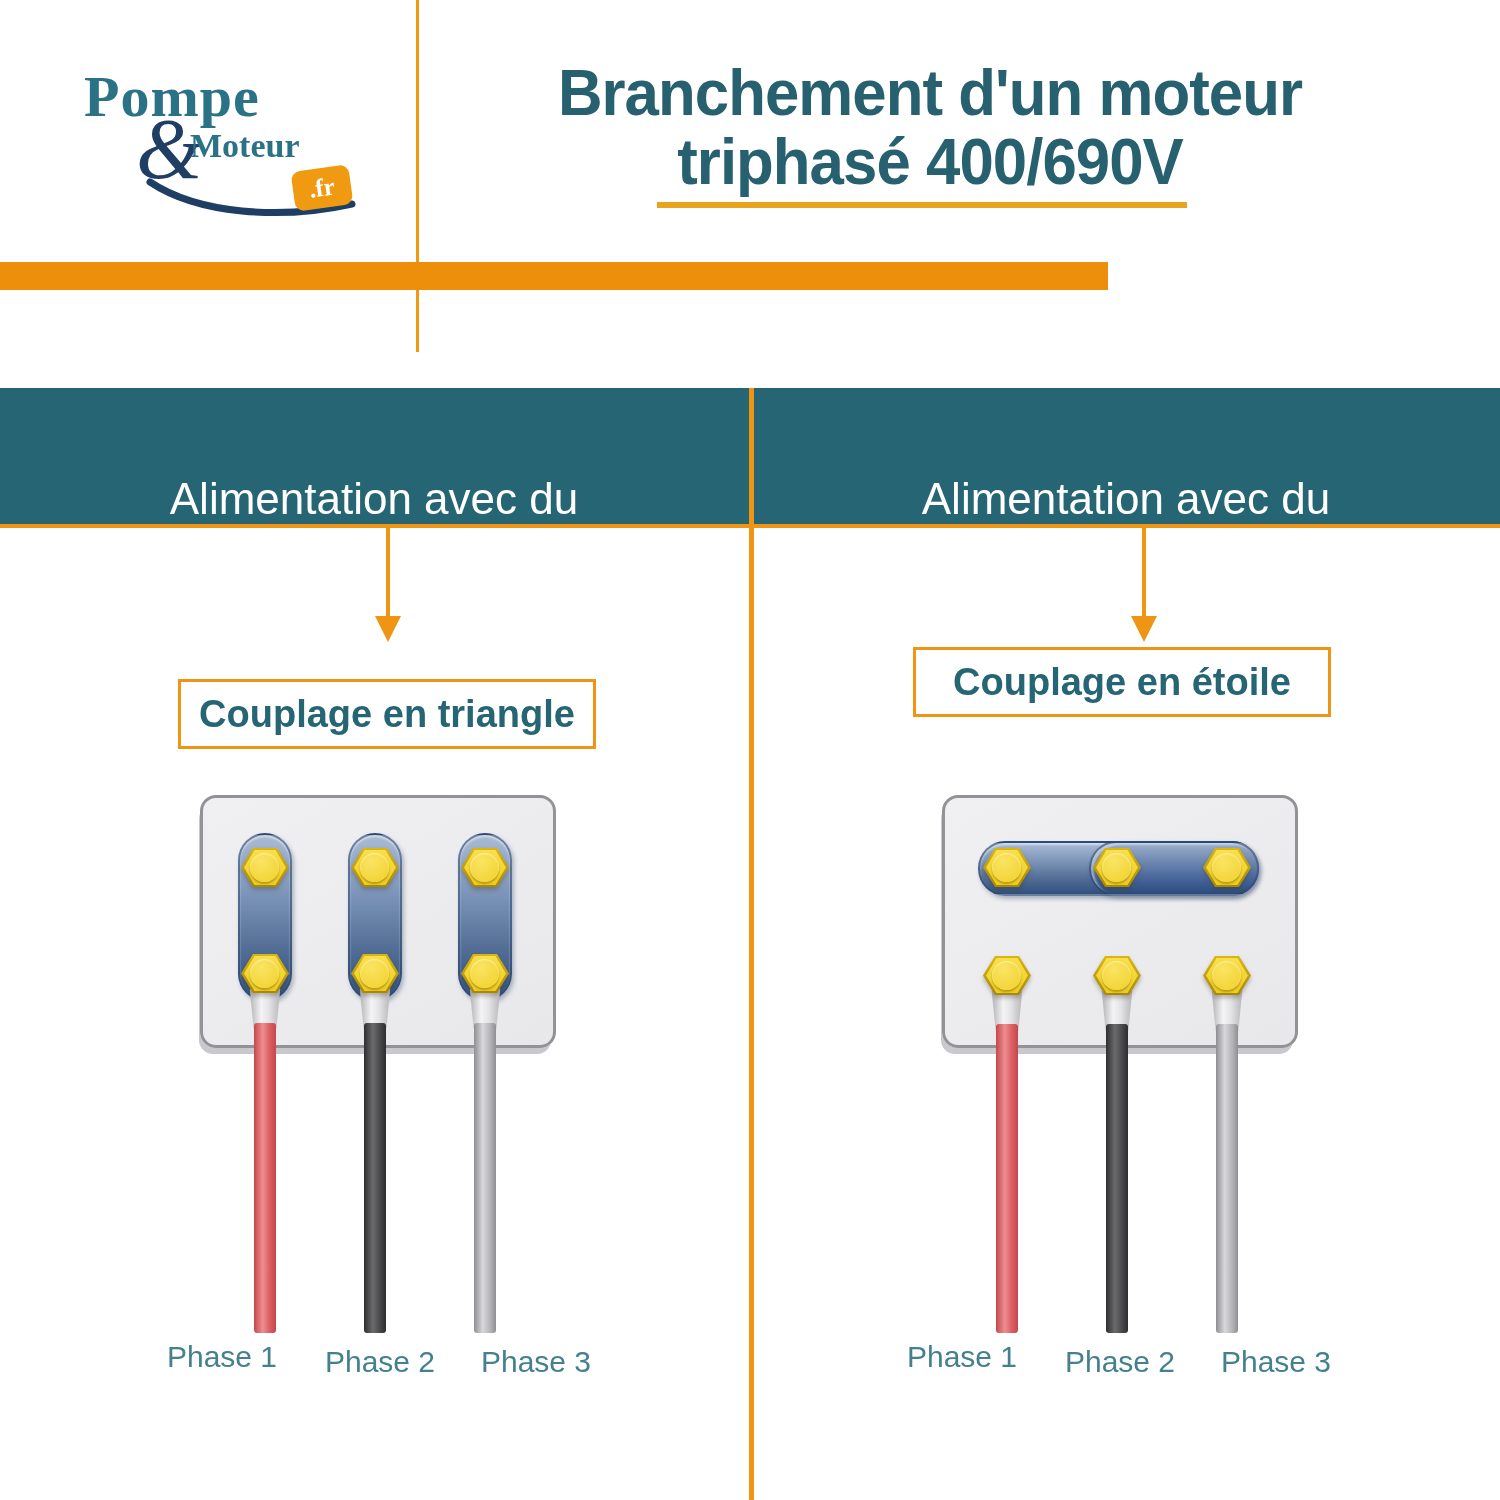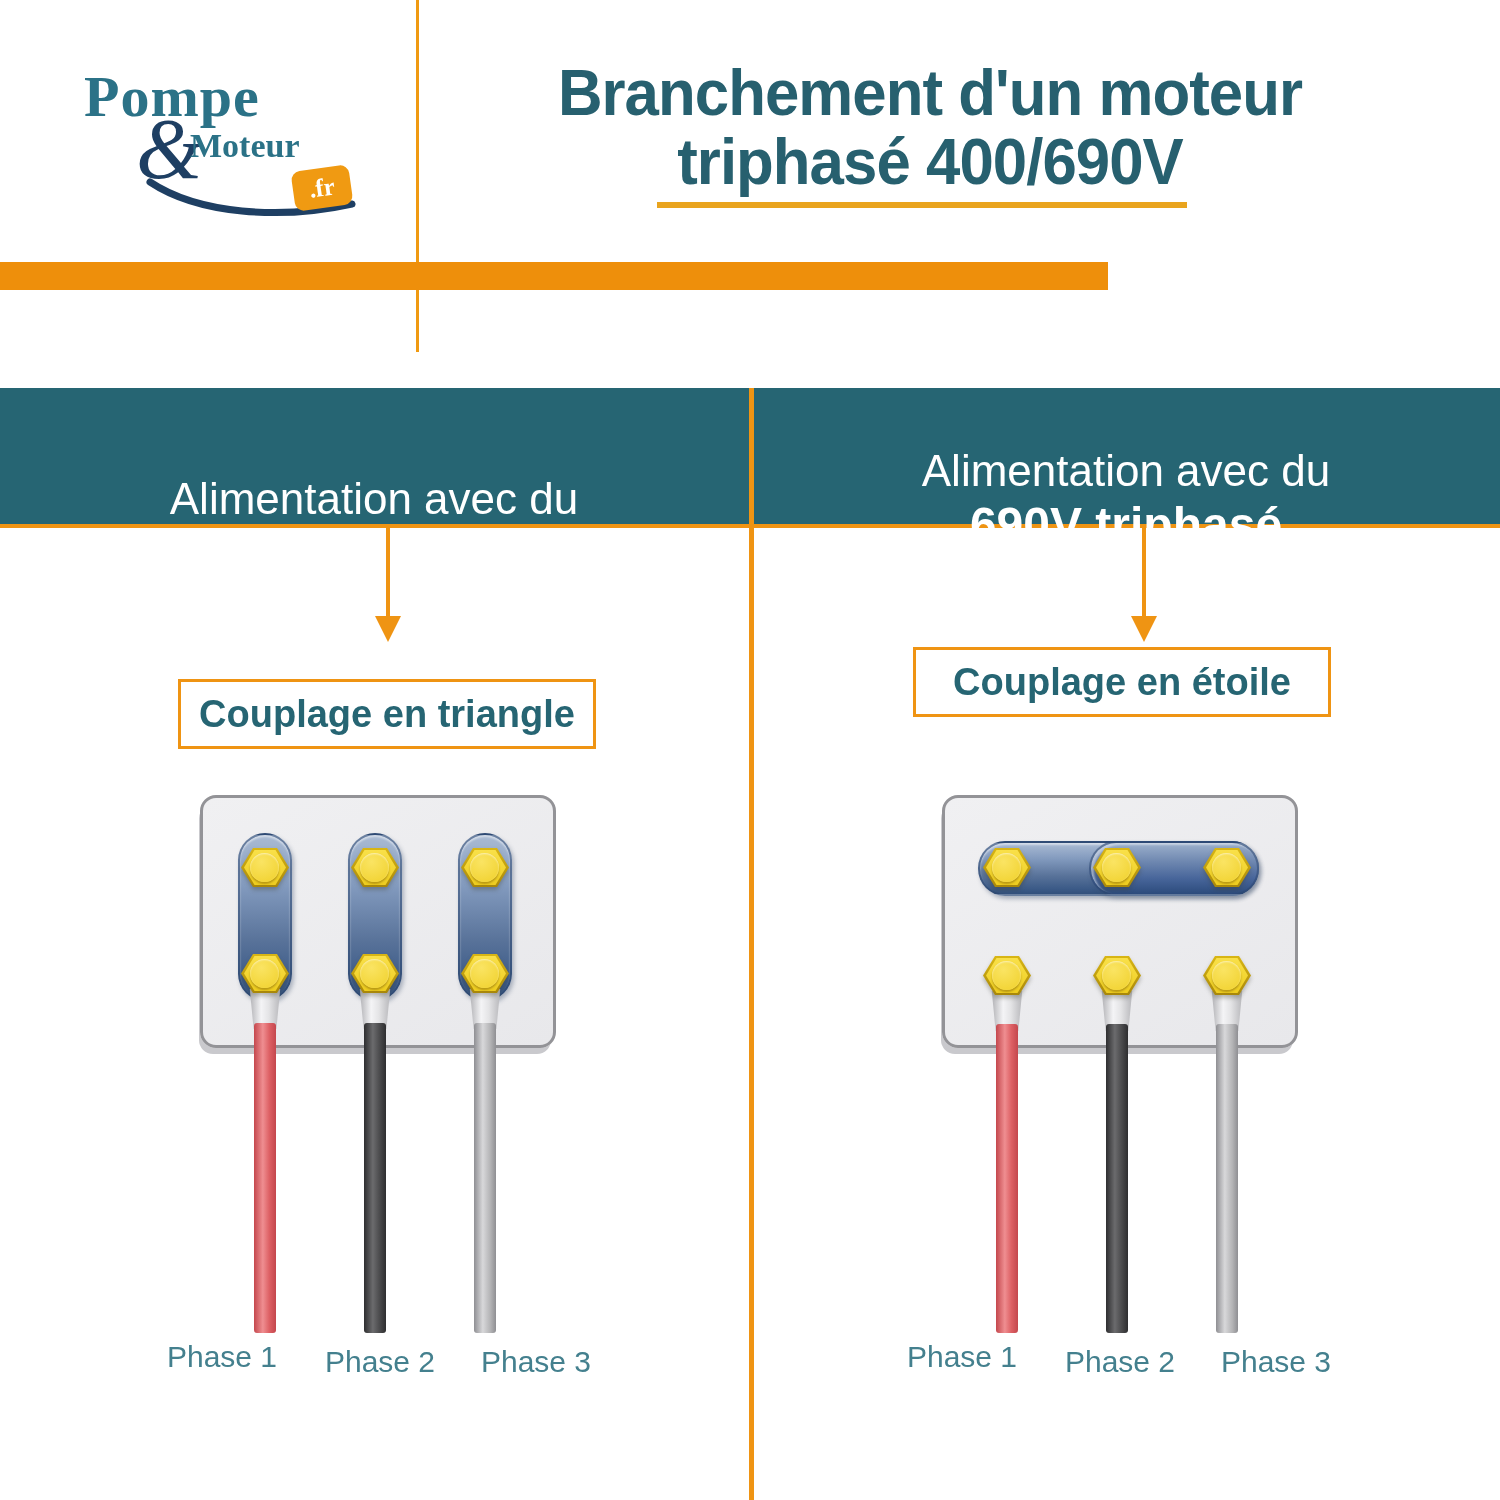--- a/index.html
+++ b/index.html
@@ -77,21 +77,20 @@
   <span class="t-line">triphasé 400/690V</span>
 </div>
 <div class="abs title-underline"></div>
 
 <div class="abs band"></div>
 <div class="abs header" style="left:0;">
   <span class="h1">Alimentation avec du</span>
 </div>
 <div class="abs header" style="left:752px;">
   <span class="h1">Alimentation avec du</span>
-  <span class="h2">690V triphasé</span>
 </div>
 <div class="abs divider"></div>
 
 <div class="abs arrow-stem" style="left:386px;"></div>
 <div class="abs arrow-head" style="left:375px;"></div>
 <div class="abs arrow-stem" style="left:1142px;"></div>
 <div class="abs arrow-head" style="left:1131px;"></div>
 
 <div class="abs coupling-box" style="left:178px;margin-top:32px;">
   <span>Couplage en triangle</span>

